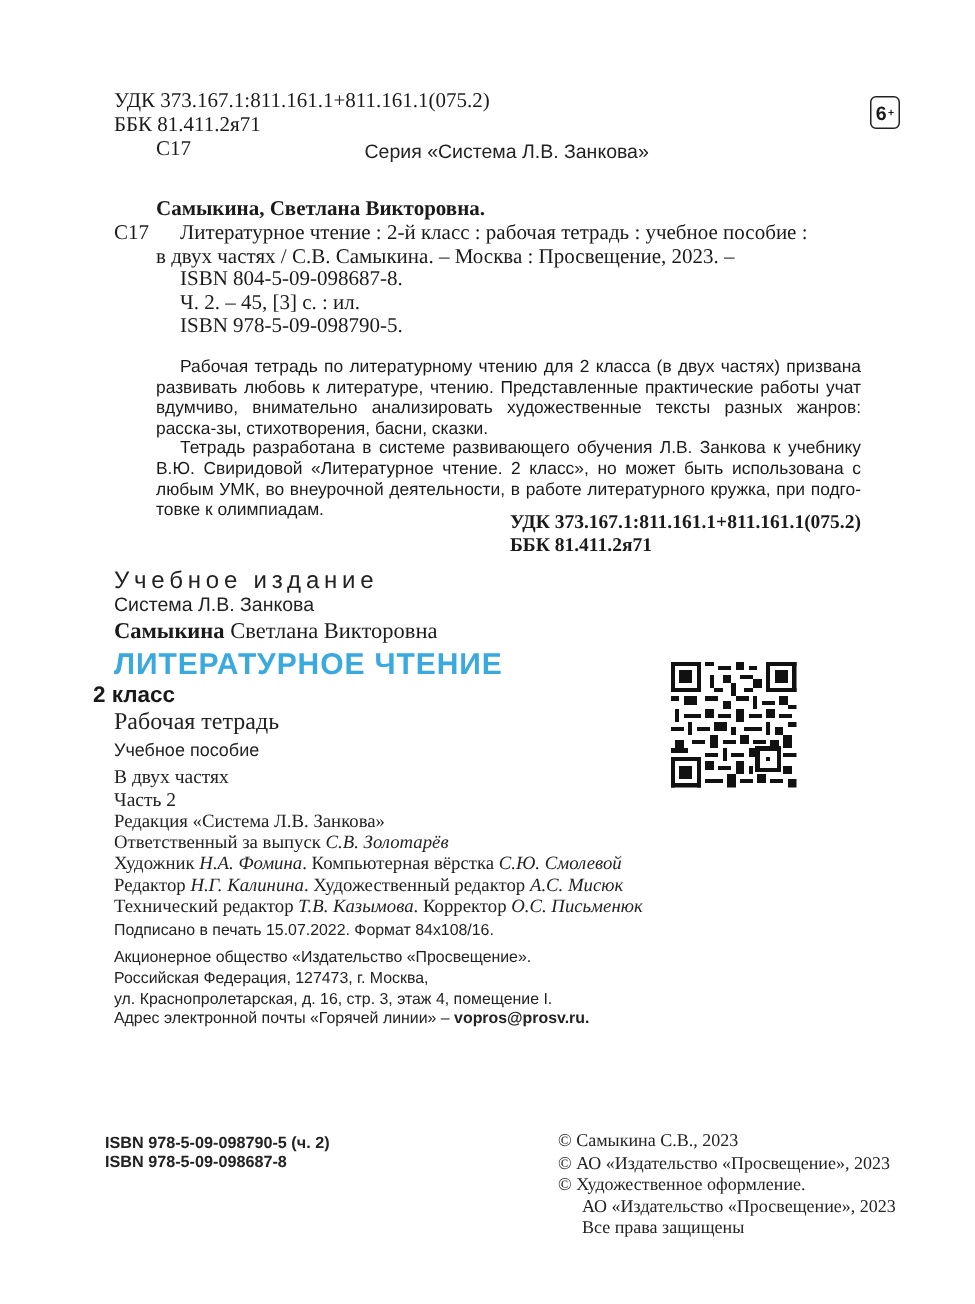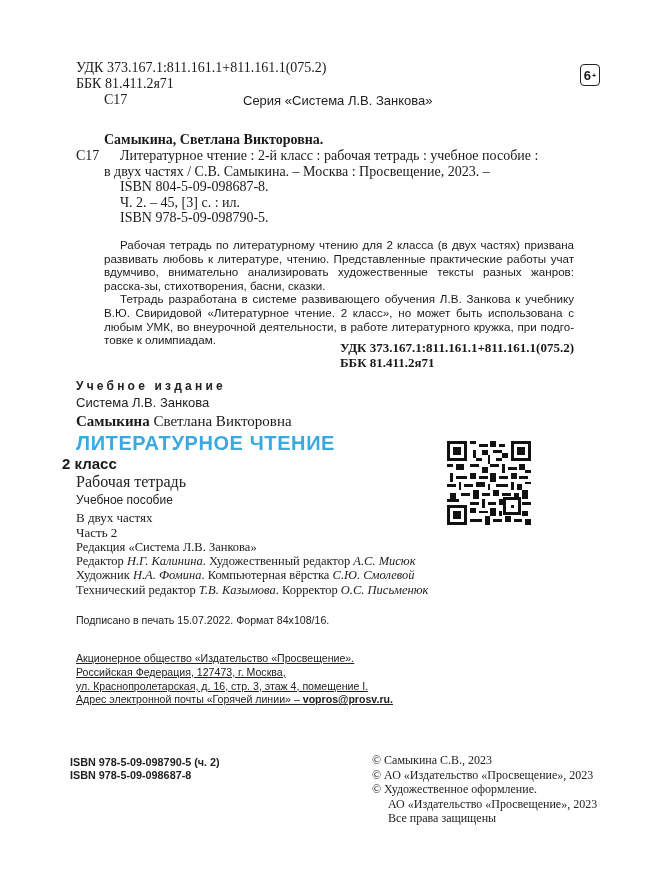--- a/index.html
+++ b/index.html
@@ -18,38 +18,38 @@
     .bib-author { left: 104px; top: 132px; font-size: 14px; font-weight: bold; line-height: 16px; }
     .bib-c17 { left: 76px; top: 148px; font-size: 14px; line-height: 16px; }
     .bib-block { left: 104px; top: 148px; font-size: 14px; line-height: 15.6px; width: 470px; white-space: normal; }
     .bib-block .ind { padding-left: 16px; }
     .bib-block .l { display: block; white-space: nowrap; }
 
     .annotation { left: 104px; top: 238px; width: 470px; font-size: 11.6px; line-height: 13.6px; white-space: normal; text-align: justify; }
     .annotation p { margin: 0; text-indent: 16px; }
     .udk-bottom { right: 76px; top: 340px; font-size: 13px; font-weight: bold; line-height: 15px; text-align: left; }
 
-    .edition-type { left: 76px; top: 379px; font-size: 12px; letter-spacing: 3.2px; font-weight: bold; color: #222; }
+    .edition-type { left: 76px; top: 379px; font-size: 16px; letter-spacing: 3.2px; font-weight: normal; color: #222; }
     .series2 { left: 76px; top: 395px; font-size: 13px; color: #222; }
     .author2 { left: 76px; top: 412px; font-size: 15px; line-height: 18px; }
     .author2 b { font-weight: bold; }
     .main-title { left: 76px; top: 432px; font-size: 20px; font-weight: bold; letter-spacing: 0.6px; color: #3aa9e0; }
     .grade { left: 62px; top: 455px; font-size: 15px; font-weight: bold; }
     .workbook { left: 76px; top: 473px; font-size: 16px; color: #222; }
     .study-aid { left: 76px; top: 493px; font-size: 12px; color: #222; }
     .two-parts { left: 76px; top: 510px; font-size: 13px; color: #222; }
     .part2 { left: 76px; top: 525px; font-size: 13px; color: #222; }
 
     .qr { left: 447px; top: 441px; width: 84px; height: 84px; }
 
     .credits { left: 76px; top: 540px; font-size: 12.5px; line-height: 14.2px; color: #222; }
     .credits i { font-style: italic; }
 
     .print-info { left: 76px; top: 614px; font-size: 10.6px; line-height: 13.2px; color: #222; }
-    .publisher { left: 76px; top: 652px; font-size: 10.6px; line-height: 13.8px; color: #222; text-decoration: underline; }
+    .publisher { left: 76px; top: 632px; font-size: 10.6px; line-height: 13.8px; color: #222; }
     .publisher b { font-weight: bold; }
 
     .isbn-bottom { left: 70px; top: 756px; font-size: 10.8px; line-height: 13px; font-weight: bold; color: #222; }
     .copyright { left: 372px; top: 753px; font-size: 12px; line-height: 14.5px; color: #222; }
     .copyright .sub { padding-left: 16px; display: block; }
   </style>
 </head>
 <body>
 
 <div class="abs serif udk-top">
@@ -175,22 +175,23 @@
       <rect x="13" y="26" width="2" height="3"></rect>
       <rect x="16" y="27" width="3" height="1"></rect>
       <rect x="20" y="26" width="2" height="2"></rect>
       <rect x="23" y="27" width="3" height="1"></rect>
       <rect x="27" y="27" width="2" height="2"></rect>
   </g>
 </svg>
 
 <div class="abs serif credits">
   <div><span>Редакция «Система Л.В. Занкова»</span></div>
+  <div><span>Ответственный за выпуск</span> <i>С.В. Золотарёв</i></div>
+  <div><span>Художник</span> <i>Н.А. Фомина</i>. <span>Компьютерная вёрстка</span> <i>С.Ю. Смолевой</i></div>
   <div><span>Редактор</span> <i>Н.Г. Калинина</i>. <span>Художественный редактор</span> <i>А.С. Мисюк</i></div>
-  <div><span>Художник</span> <i>Н.А. Фомина</i>. <span>Компьютерная вёрстка</span> <i>С.Ю. Смолевой</i></div>
   <div><span>Технический редактор</span> <i>Т.В. Казымова</i>. <span>Корректор</span> <i>О.С. Письменюк</i></div>
 </div>
 
 <div class="abs sans print-info">
   <div>Подписано в печать 15.07.2022. Формат 84x108/16.</div>
 </div>
 
 <div class="abs sans publisher">
   <div>Акционерное общество «Издательство «Просвещение».</div>
   <div>Российская Федерация, 127473, г. Москва,</div>

